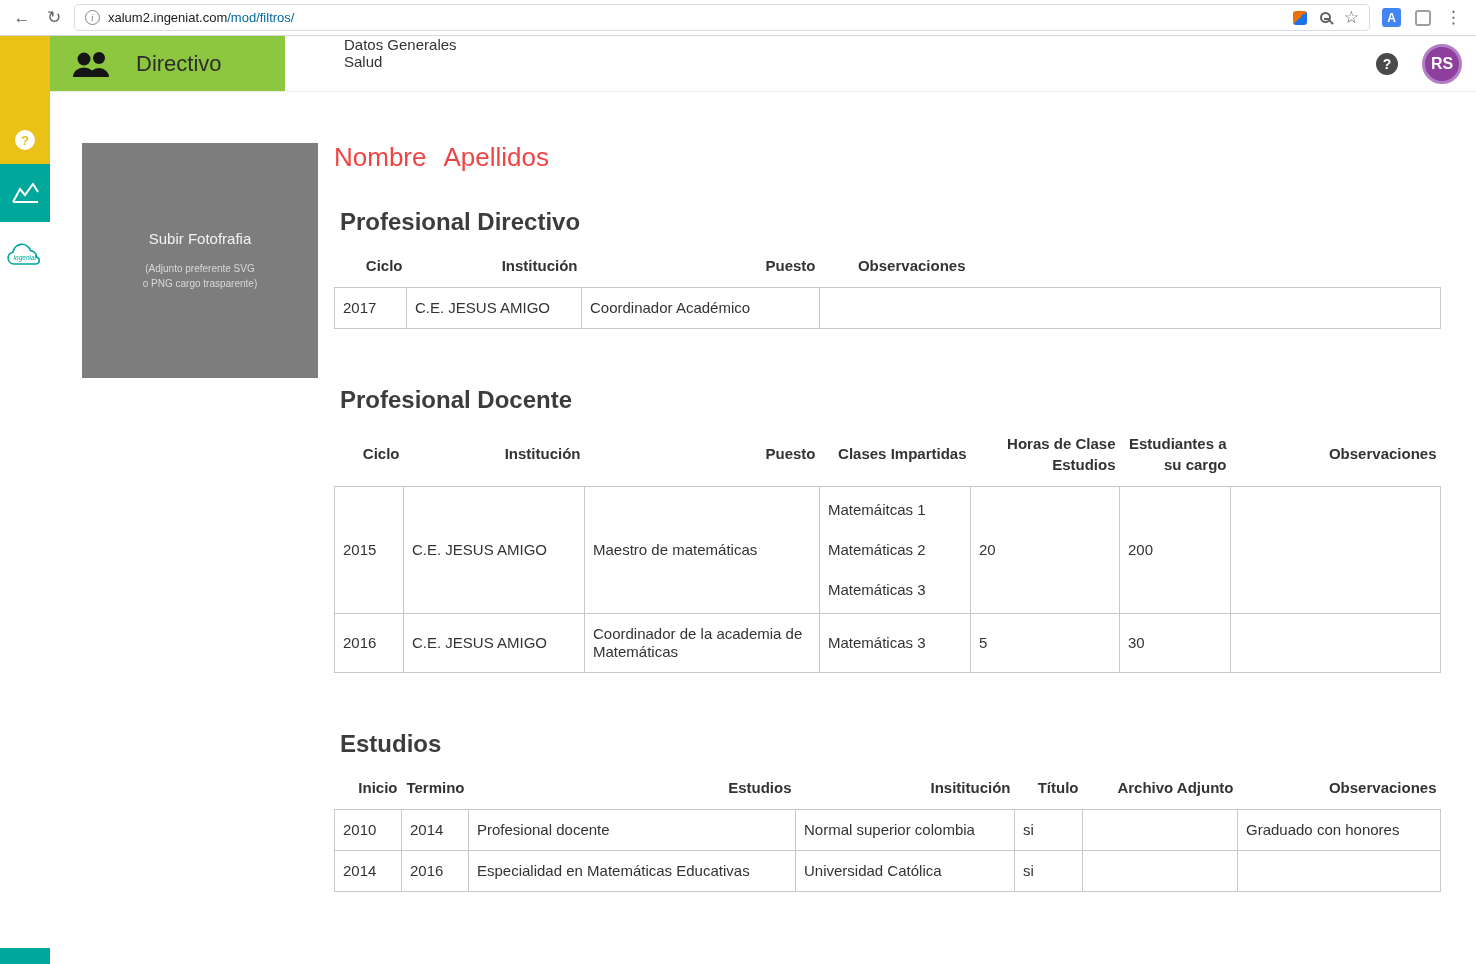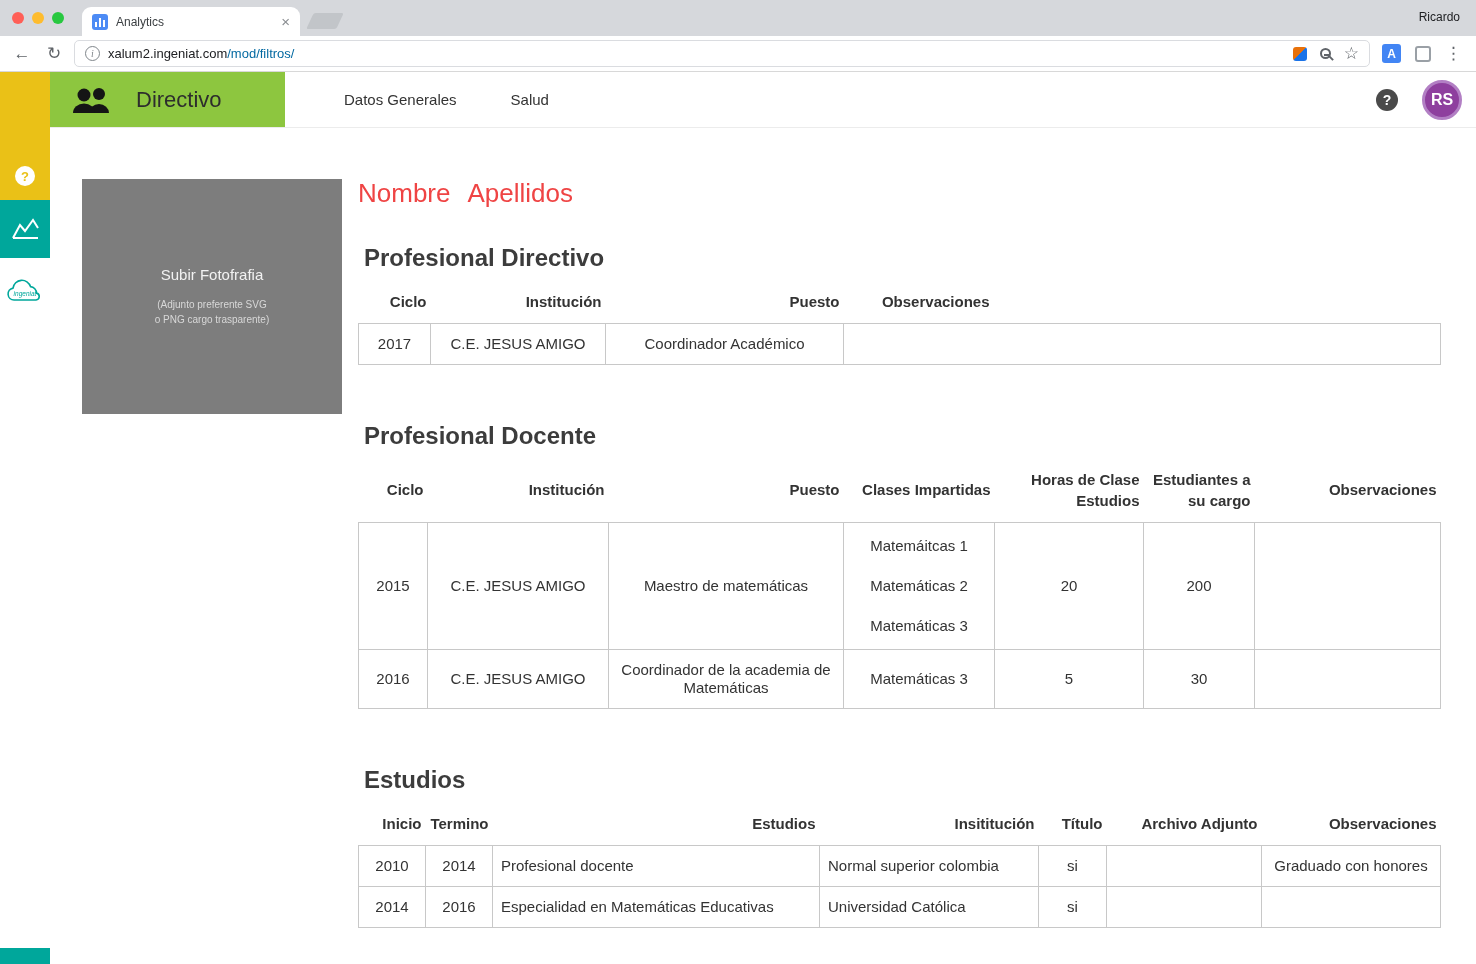--- a/index.html
+++ b/index.html
@@ -48,70 +48,52 @@
   .side-teal { width:50px; height:58px; background:var(--teal,#00a79b); display:flex; align-items:center; justify-content:center; }
   .side-logo { margin-top:20px; }
   .side-bottom { position:absolute; left:0; bottom:0; width:50px; height:16px; background:var(--teal,#00a79b); }
 
   .main { flex:1; display:flex; flex-direction:column; min-width:0; background:#fff; }
 
   
   .app-header { height:56px; flex-shrink:0; display:flex; align-items:stretch; border-bottom:1px solid #ececec; position:relative; }
   .module { width:235px; background:var(--green,#8dc63f); display:flex; align-items:center; gap:22px; padding-left:22px; flex-shrink:0; }
   .module-label { font-size:22px; color:#2d2d2d; }
-  .nav-tabs { display:flex; margin-left:32px; }
+  .nav-tabs { display:flex; margin-left:32px;flex-direction:column; }
   .nav-tab { display:flex; align-items:center; padding:0 14px; margin:0 13px; font-size:15px; color:#333; position:relative; cursor:default; }
   .nav-tab.active::after { content:''; position:absolute; left:-4px; right:-4px; bottom:0; height:4px; background:var(--green,#8dc63f); }
   .header-right { margin-left:auto; display:flex; align-items:center; gap:24px; padding-right:14px; }
   .help-circle { width:22px; height:22px; border-radius:50%; background:#4a4a4a; color:#fff; font-size:14px; font-weight:bold; display:flex; align-items:center; justify-content:center; }
   .avatar { width:40px; height:40px; border-radius:50%; background:var(--purple,#8e3f9e); border:3px solid #b27fc4; color:#fff; font-weight:bold; font-size:16px; display:flex; align-items:center; justify-content:center; }
 
   
   .content { flex:1; display:flex; gap:16px; padding:51px 35px 20px 32px; overflow:hidden; }
-  .photo-box { width:260px; height:235px; background:#7d7d7d; display:flex; flex-direction:column; align-items:center; justify-content:center; text-align:center; flex-shrink:0; cursor:pointer; }
+  .photo-box { width:236px; height:235px; background:#7d7d7d; display:flex; flex-direction:column; align-items:center; justify-content:center; text-align:center; flex-shrink:0; cursor:pointer; }
   .photo-title { font-size:15px; color:#f2f2f2; margin-bottom:14px; }
   .photo-note { font-size:10px; color:#d8d8d8; line-height:1.55; }
 
   .right-col { flex:1; min-width:0; }
   .person-name { font-size:26px; color:#ef4444; line-height:1.1; }
   .person-name .last { margin-left:17px; }
 
   .section-title { font-size:24px; font-weight:bold; color:#3c3c3c; margin:57px 0 10px 6px; }
   .section-title.first { margin-top:36px; }
 
   .data-table { width:100%; border-collapse:collapse; table-layout:fixed; }
   .data-table th { font-size:15px; font-weight:bold; color:#333; text-align:right; vertical-align:middle; padding:9px 4px 11px; border:none; line-height:1.4; }
-  .data-table td { font-size:15px; color:#333; text-align:center; vertical-align:middle; border:1px solid #c8c8c8; padding:11px 8px; line-height:1.2; word-wrap:break-word; }
+  .data-table td { font-size:15px; color:#333; text-align:left; vertical-align:middle; border:1px solid #c8c8c8; padding:11px 8px; line-height:1.2; word-wrap:break-word; }
   .data-table td.multi { padding:3px 8px; }
   .cell-line { padding:11px 0; }
   .tbl-estudios td:nth-child(3), .tbl-estudios td:nth-child(4) { text-align:left; padding-left:8px; }
 </style>
 </head>
 <body>
 
 <div class="window">
 
-  <div class="tabstrip">
-    <div class="traffic">
-      <span class="light red"></span>
-      <span class="light yellow"></span>
-      <span class="light green"></span>
-    </div>
-    <div class="btab">
-      <span class="favicon">
-          <i></i>
-          <i></i>
-          <i></i>
-        </span>
-      <span class="btab-title">Analytics</span>
-      <span class="btab-close">×</span>
-    </div>
-    <div class="tab-stub"></div>
-    <span class="chrome-user">Ricardo</span>
-  </div>
 
   <div class="toolbar">
     <span class="navbtn">←</span>
     <span class="navbtn">↻</span>
     <div class="omnibox">
       <span class="info-icon">i</span>
       <span class="url"><span class="host">xalum2.ingeniat.com</span><span class="path">/mod/filtros/</span></span>
       <span class="omni-icons">
         <span class="ext-action"></span>
         <span class="mag"></span>

